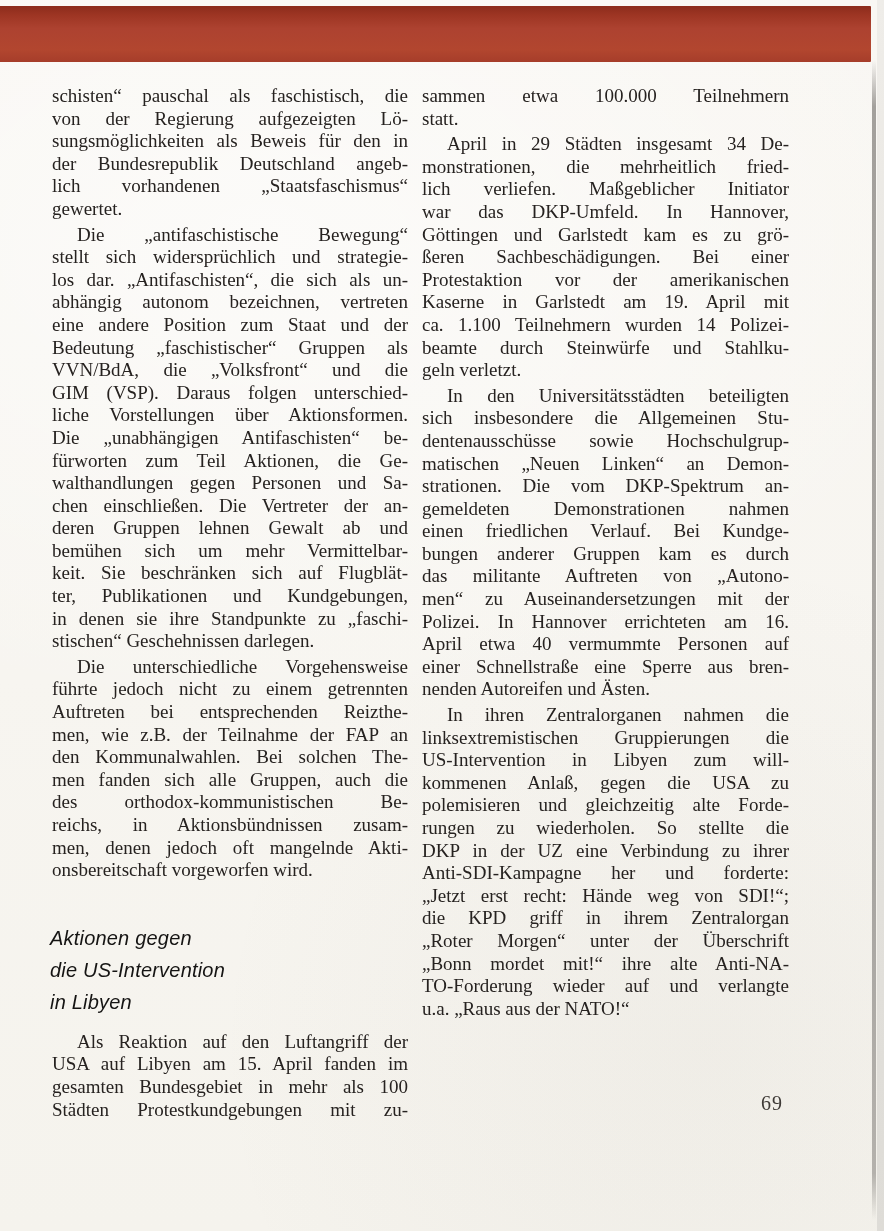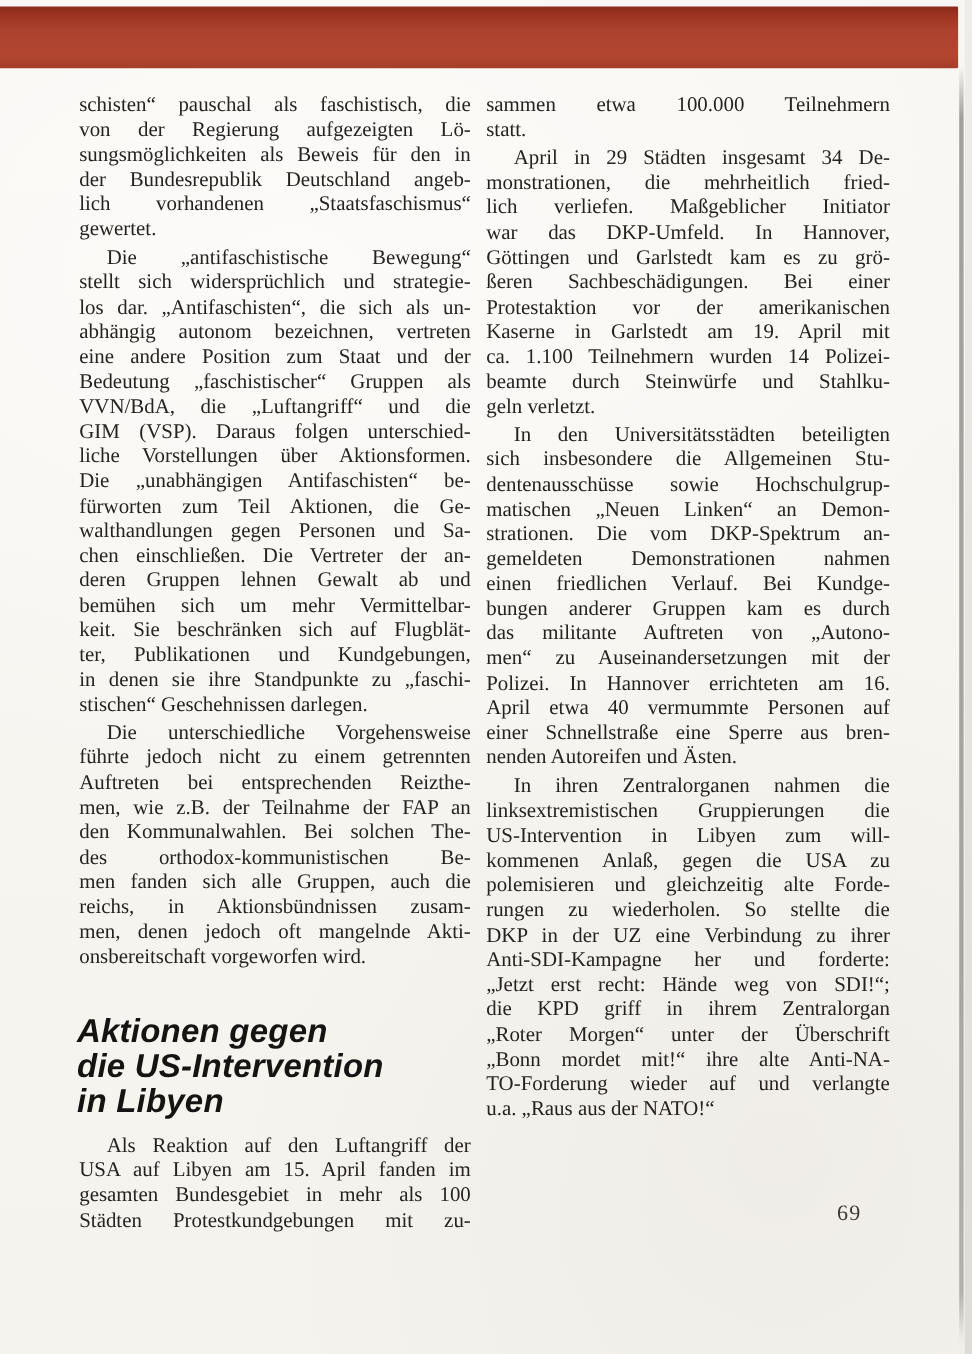--- a/index.html
+++ b/index.html
@@ -27,38 +27,37 @@
   }
   .page-edge-line{
     position:absolute;left:872px;top:60px;width:4px;height:1160px;
     background:linear-gradient(180deg,rgba(150,147,143,0) 0%,#a3a09c 4%,#a8a5a1 70%,#b4b1ac 96%,rgba(150,147,143,0) 100%);
   }
   .col{
     position:absolute;top:85px;
     font-size:19px;line-height:22.6px;
     color:#262220;
     text-rendering:optimizeLegibility;
-    margin-left:20px;
   }
   .col-left{left:52px;width:356px;}
   .col-right{left:422px;width:367px;}
   .para{margin:0 0 3px 0;}
   .tline{
     text-align:justify;
     -moz-text-align-last:justify;
     text-align-last:justify;
     white-space:nowrap;
   }
   .para .tline:last-child{text-align-last:left;-moz-text-align-last:left;}
   .para.cont .tline:last-child{text-align-last:justify;font-family:Liberation Serif, serif;-moz-text-align-last:justify;}
   .para.indent .tline:first-child{text-indent:25px;}
   .heading{
     font-family:"Liberation Sans","DejaVu Sans",sans-serif;
-    font-weight:bold;font-style:italic;
-    font-size:30px;line-height:32px;letter-spacing:0.2px;
+    font-weight:normal;font-style:italic;
+    font-size:20px;line-height:32px;letter-spacing:0.2px;
     color:#151413;
     margin:40px 0 13px -2px;
   }
   .heading .hline{white-space:nowrap;}
   .page-number{
     position:absolute;left:761px;top:1092px;
     font-size:20px;color:#3e3a36;letter-spacing:1px;
   }
 </style>
 </head>
@@ -81,42 +80,42 @@
           <div class="tline">lich vorhandenen „Staatsfaschismus“</div>
           <div class="tline">gewertet.</div>
         </div>
         <div class="para indent">
           <div class="tline">Die „antifaschistische Bewegung“</div>
           <div class="tline">stellt sich widersprüchlich und strategie-</div>
           <div class="tline">los dar. „Antifaschisten“, die sich als un-</div>
           <div class="tline">abhängig autonom bezeichnen, vertreten</div>
           <div class="tline">eine andere Position zum Staat und der</div>
           <div class="tline">Bedeutung „faschistischer“ Gruppen als</div>
-          <div class="tline">VVN/BdA, die „Luftangriff“ und die</div>
+          <div class="tline">VVN/BdA, die „Volksfront“ und die</div>
           <div class="tline">GIM (VSP). Daraus folgen unterschied-</div>
           <div class="tline">liche Vorstellungen über Aktionsformen.</div>
           <div class="tline">Die „unabhängigen Antifaschisten“ be-</div>
           <div class="tline">fürworten zum Teil Aktionen, die Ge-</div>
           <div class="tline">walthandlungen gegen Personen und Sa-</div>
           <div class="tline">chen einschließen. Die Vertreter der an-</div>
           <div class="tline">deren Gruppen lehnen Gewalt ab und</div>
           <div class="tline">bemühen sich um mehr Vermittelbar-</div>
           <div class="tline">keit. Sie beschränken sich auf Flugblät-</div>
           <div class="tline">ter, Publikationen und Kundgebungen,</div>
           <div class="tline">in denen sie ihre Standpunkte zu „faschi-</div>
           <div class="tline">stischen“ Geschehnissen darlegen.</div>
         </div>
         <div class="para indent">
           <div class="tline">Die unterschiedliche Vorgehensweise</div>
           <div class="tline">führte jedoch nicht zu einem getrennten</div>
           <div class="tline">Auftreten bei entsprechenden Reizthe-</div>
           <div class="tline">men, wie z.B. der Teilnahme der FAP an</div>
           <div class="tline">den Kommunalwahlen. Bei solchen The-</div>
+          <div class="tline">men fanden sich alle Gruppen, auch die</div>
           <div class="tline">des orthodox-kommunistischen Be-</div>
-          <div class="tline">men fanden sich alle Gruppen, auch die</div>
           <div class="tline">reichs, in Aktionsbündnissen zusam-</div>
           <div class="tline">men, denen jedoch oft mangelnde Akti-</div>
           <div class="tline">onsbereitschaft vorgeworfen wird.</div>
         </div>
       </div>
 
     <h2 class="heading">
         <div class="hline">Aktionen gegen</div>
         <div class="hline">die US-Intervention</div>
         <div class="hline">in Libyen</div>

